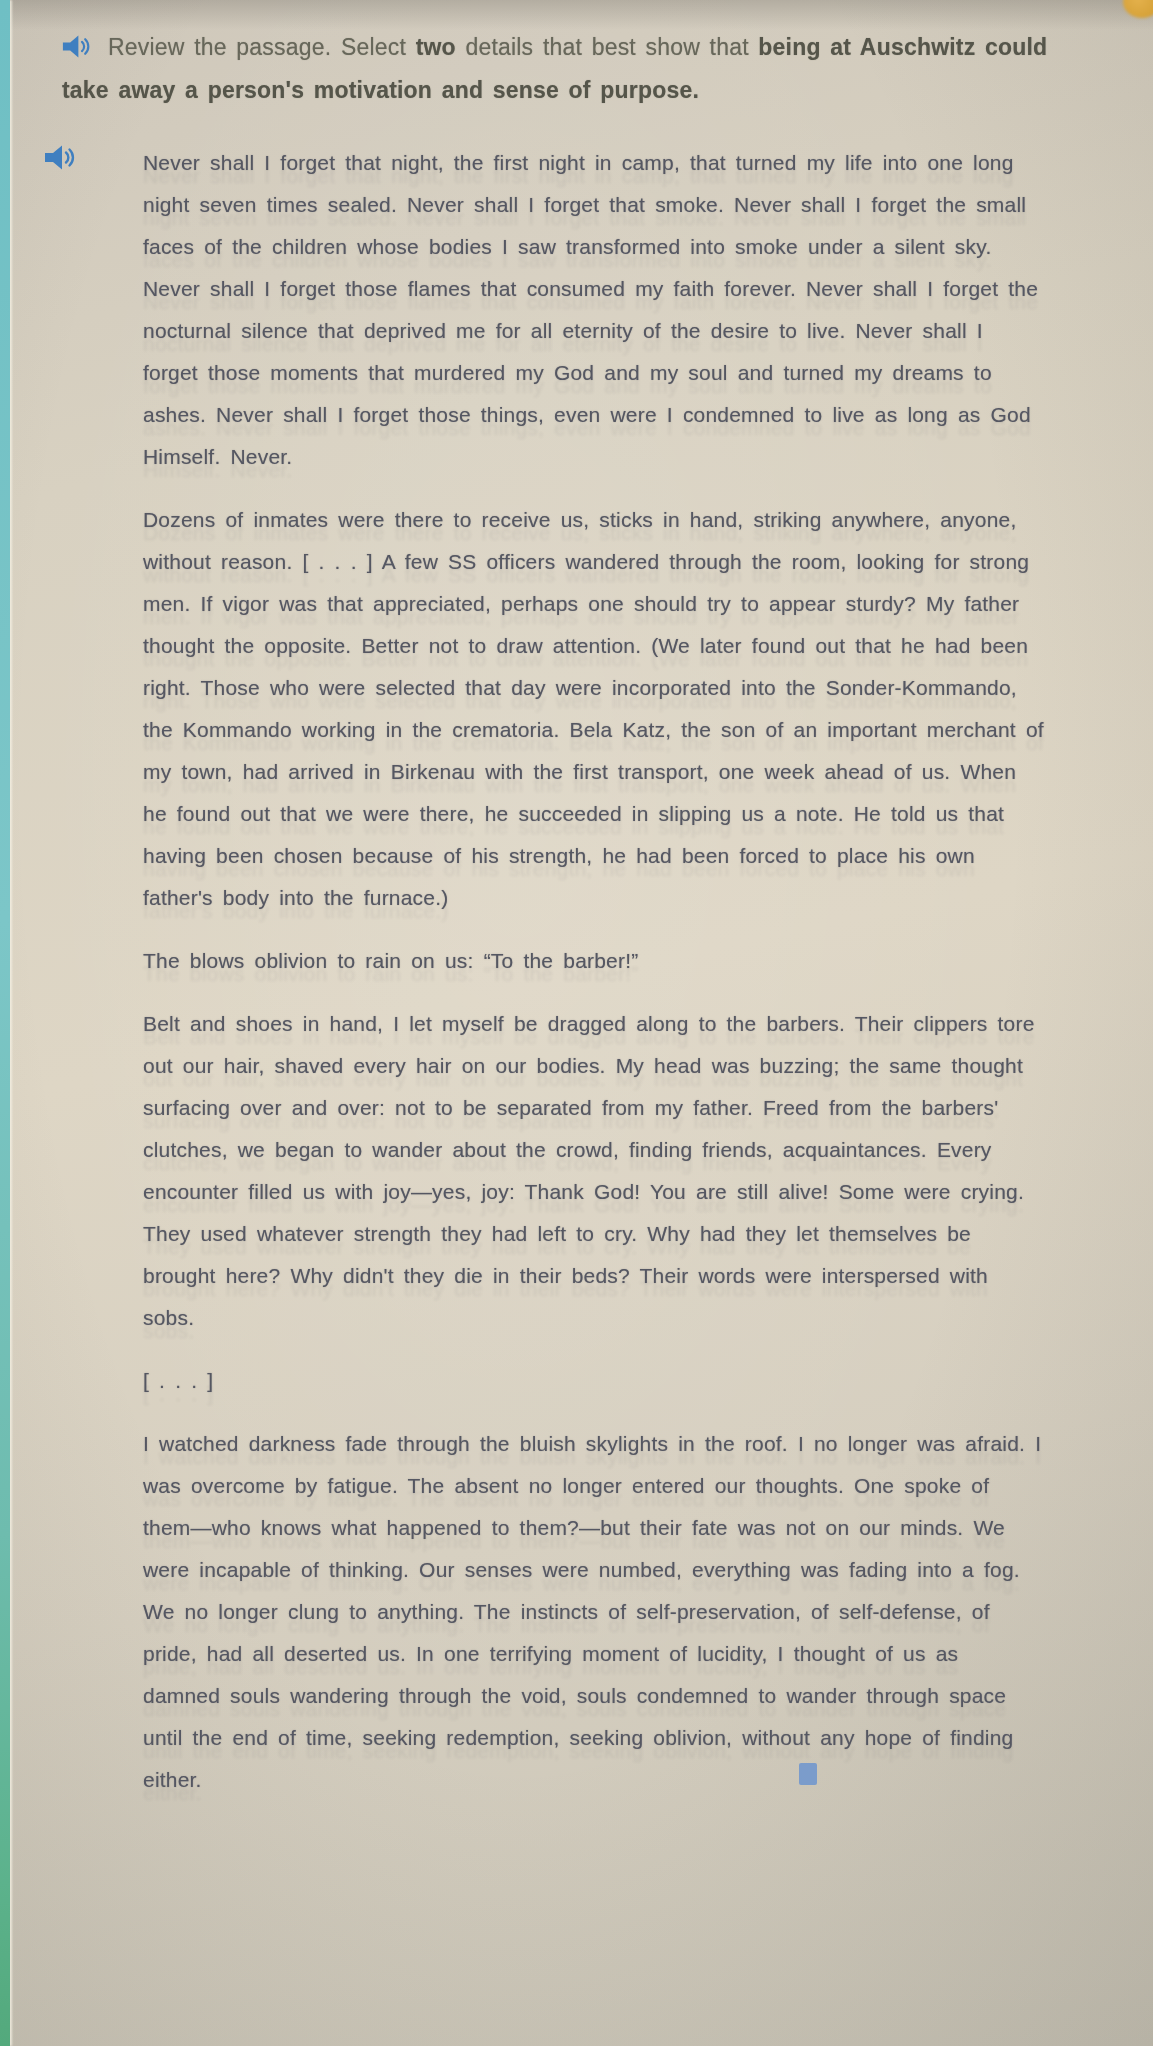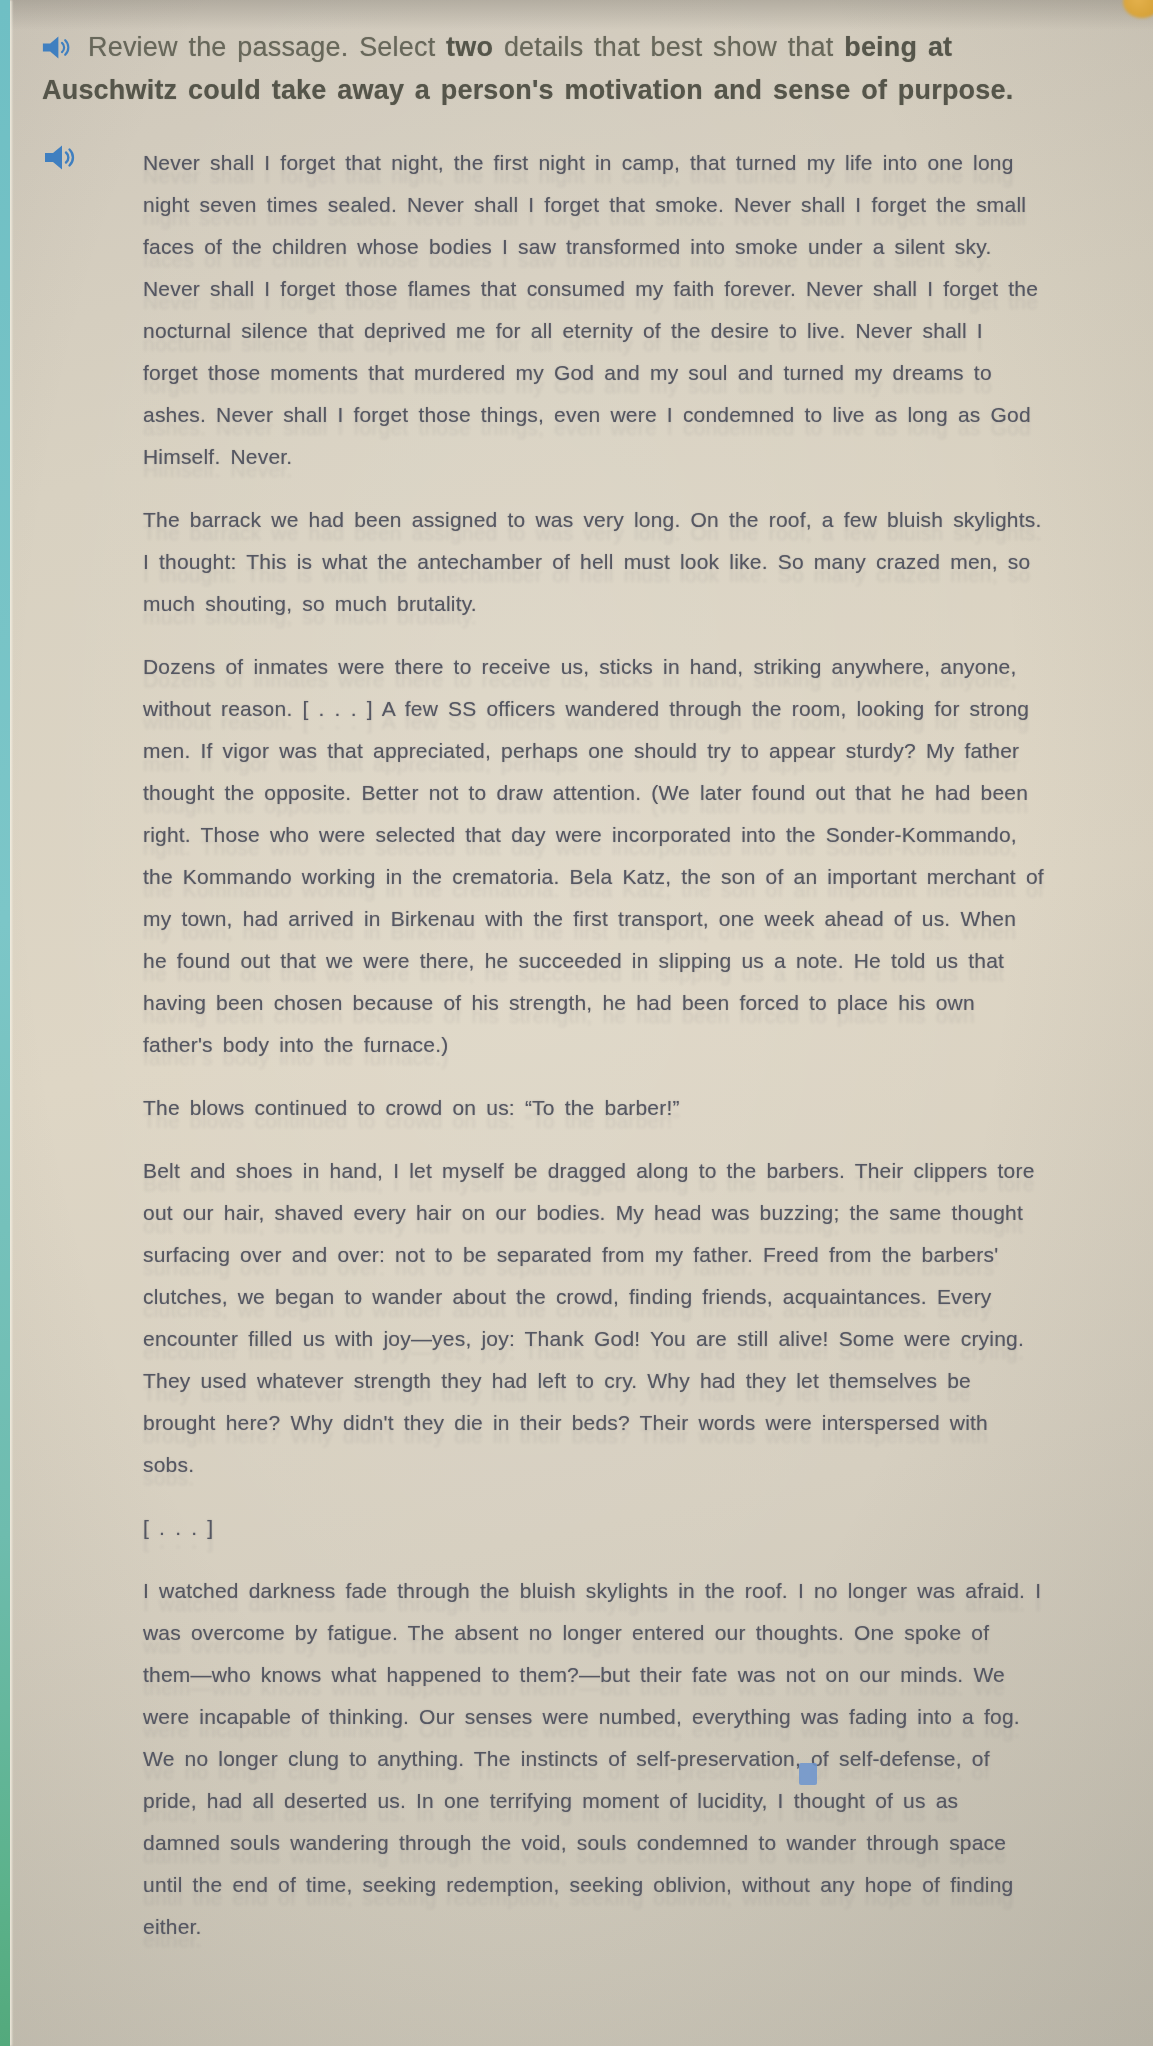--- a/index.html
+++ b/index.html
@@ -21,22 +21,22 @@
   }
   
   .corner-badge{
     position:absolute;top:-14px;right:-8px;width:38px;height:32px;border-radius:50%;
     background:radial-gradient(circle at 40% 40%,#e4b14c,#cf9a2e);
     filter:blur(1.5px);
   }
   
   .prompt{
     position:relative;
-    padding:26px 96px 0 42px;
-    font-size:27px;line-height:43px;
+    padding:26px 96px 0 62px;
+    font-size:23px;line-height:43px;
     color:#67675a;
     letter-spacing:.2px;word-spacing:3px;
     filter:blur(.4px);
     text-shadow:0 0 1px rgba(95,95,82,.55);
   }
   .prompt b{color:#55554a;font-weight:700;}
   .speaker-btn{
     display:inline-block;vertical-align:-4px;margin-right:16px;
     width:30px;height:25px;cursor:pointer;filter:blur(.3px);
   }
@@ -81,23 +81,22 @@
   <div class="passage">
     <span class="speaker-abs">
       <svg width="33" height="27" viewBox="0 0 33 27">
         <polygon points="1,9 9,9 18,1.5 18,25.5 9,18 1,18" fill="#3f7fc0"></polygon>
         <path d="M22 8.5 a6.5 6.5 0 0 1 0 10" stroke="#3f7fc0" stroke-width="2.4" fill="none" stroke-linecap="round"></path>
         <path d="M25.5 5.5 a11 11 0 0 1 0 16" stroke="#3f7fc0" stroke-width="2.4" fill="none" stroke-linecap="round"></path>
       </svg>
     </span>
     <div class="passage-text">
       <p>Never shall I forget that night, the first night in camp, that turned my life into one long night seven times sealed. Never shall I forget that smoke. Never shall I forget the small faces of the children whose bodies I saw transformed into smoke under a silent sky. Never shall I forget those flames that consumed my faith forever. Never shall I forget the nocturnal silence that deprived me for all eternity of the desire to live. Never shall I forget those moments that murdered my God and my soul and turned my dreams to ashes. Never shall I forget those things, even were I condemned to live as long as God Himself. Never.</p>
-      <p>The barrack we had been assigned to was very long. On the roof, a few bluish skylights. I thought: This is what the antechamber of hell must look like. So many crazed men, so much shouting, so much brutality.</p>
       <p>Dozens of inmates were there to receive us, sticks in hand, striking anywhere, anyone, without reason. [ . . . ] A few SS officers wandered through the room, looking for strong men. If vigor was that appreciated, perhaps one should try to appear sturdy? My father thought the opposite. Better not to draw attention. (We later found out that he had been right. Those who were selected that day were incorporated into the Sonder-Kommando, the Kommando working in the crematoria. Bela Katz, the son of an important merchant of my town, had arrived in Birkenau with the first transport, one week ahead of us. When he found out that we were there, he succeeded in slipping us a note. He told us that having been chosen because of his strength, he had been forced to place his own father's body into the furnace.)</p>
-      <p>The blows continued to crowd on us: “To the barber!”</p>
+      <p>The blows oblivion to rain on us: “To the barber!”</p>
       <p>Belt and shoes in hand, I let myself be dragged along to the barbers. Their clippers tore out our hair, shaved every hair on our bodies. My head was buzzing; the same thought surfacing over and over: not to be separated from my father. Freed from the barbers' clutches, we began to wander about the crowd, finding friends, acquaintances. Every encounter filled us with joy—yes, joy: Thank God! You are still alive! Some were crying. They used whatever strength they had left to cry. Why had they let themselves be brought here? Why didn't they die in their beds? Their words were interspersed with sobs.</p>
       <p>[ . . . ]</p>
       <p>I watched darkness fade through the bluish skylights in the roof. I no longer was afraid. I was overcome by fatigue. The absent no longer entered our thoughts. One spoke of them—who knows what happened to them?—but their fate was not on our minds. We were incapable of thinking. Our senses were numbed, everything was fading into a fog. We no longer clung to anything. The instincts of self-preservation, of self-defense, of pride, had all deserted us. In one terrifying moment of lucidity, I thought of us as damned souls wandering through the void, souls condemned to wander through space until the end of time, seeking redemption, seeking oblivion, without any hope of finding either.</p>
     </div>
   </div>
 
   <div class="text-cursor"></div>
 
 </div>
 

